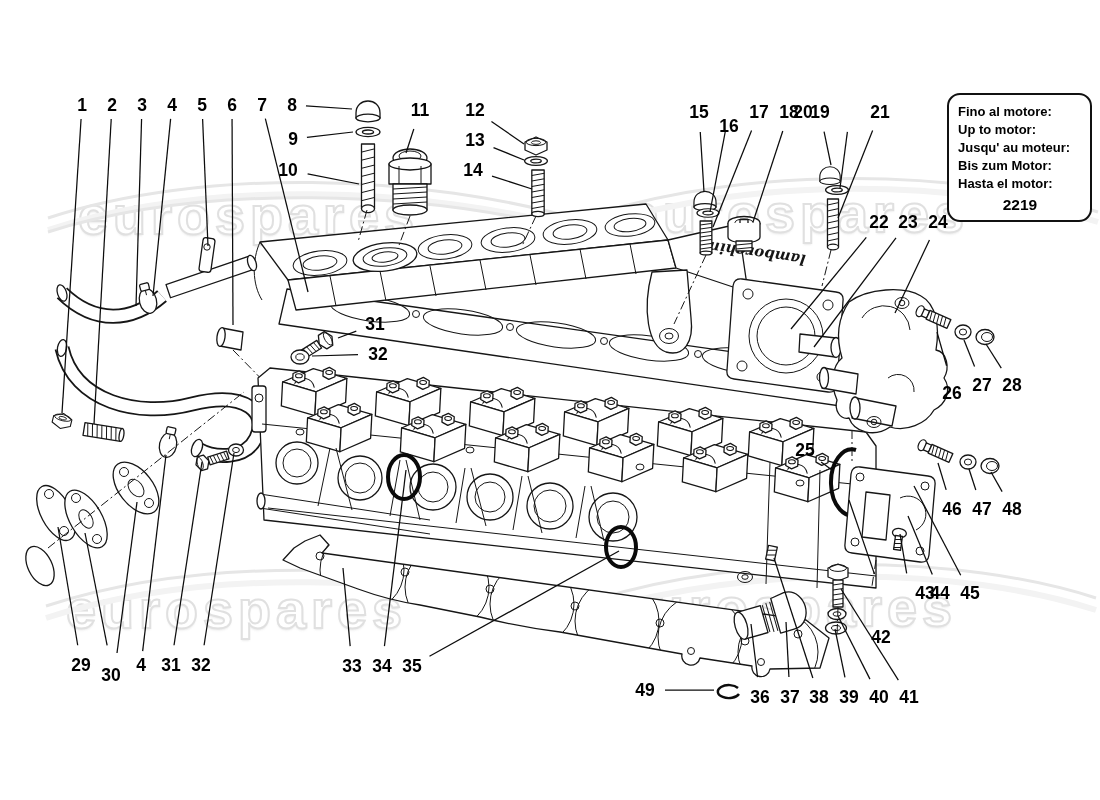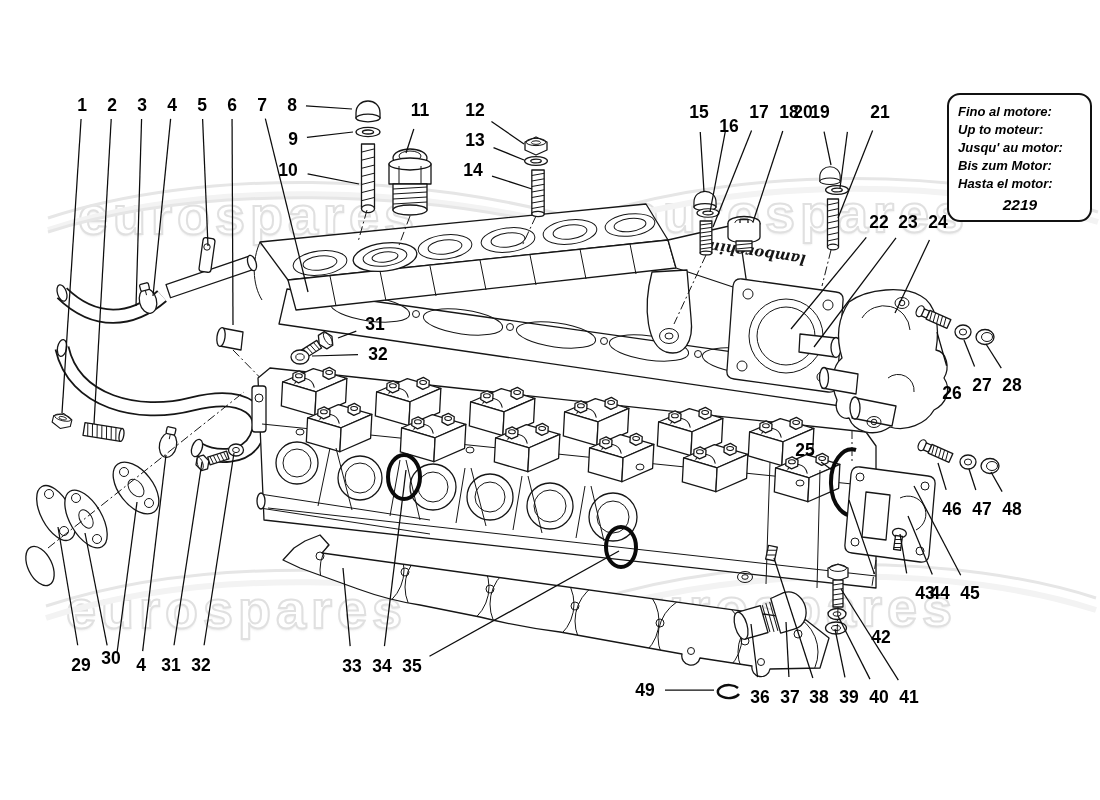--- a/index.html
+++ b/index.html
@@ -15,21 +15,21 @@
   .b{fill:none;stroke:#0a0a0a;stroke-width:4;}
   .dd{fill:none;stroke:#161616;stroke-width:1;stroke-dasharray:9 3 2 3;}
   .sw{fill:none;stroke:#e6e6e6;stroke-width:3;}
   .sw2{fill:none;stroke:#f3f3f3;stroke-width:6;}
   #leader-layer line{stroke:#0c0c0c;stroke-width:1.25;}
   #stud *,#mscrew *,#hexbolt *{vector-effect:non-scaling-stroke;}
   .callout-layer{position:absolute;inset:0;z-index:2;}
   .callout{position:absolute;transform:translate(-50%,-50%);font-weight:bold;
            font-size:17.5px;color:#000;}
   .note-box{position:absolute;left:947px;top:93px;width:124px;z-index:3;background:#fff;
-            border:2.5px solid #111;border-radius:13px;padding:8px 8px 6px 9px;font-style:italic;}
+            border:2.5px solid #111;border-radius:13px;padding:8px 8px 6px 9px;}
   .note-line{font-weight:bold;font-size:13px;line-height:1.38;color:#000;white-space:nowrap;}
   .note-number{font-weight:bold;font-size:15.5px;text-align:center;margin-top:3px;color:#000;}
   text.script{font-family:"DejaVu Serif",serif;font-style:italic;font-weight:bold;
               font-size:15px;fill:#161616;}
 </style>
 </head>
 <body>
 
 <div class="stage">
 
@@ -514,21 +514,21 @@
       <div class="callout" style="left: 803px; top: 112px;">20</div>
       <div class="callout" style="left: 880px; top: 112px;">21</div>
       <div class="callout" style="left: 879px; top: 222px;">22</div>
       <div class="callout" style="left: 908px; top: 222px;">23</div>
       <div class="callout" style="left: 938px; top: 222px;">24</div>
       <div class="callout" style="left: 805px; top: 450px;">25</div>
       <div class="callout" style="left: 952px; top: 385px; margin-top: 8px;">26</div>
       <div class="callout" style="left: 982px; top: 385px;">27</div>
       <div class="callout" style="left: 1012px; top: 385px;">28</div>
       <div class="callout" style="left: 81px; top: 665px;">29</div>
-      <div class="callout" style="left: 111px; top: 658px;">30</div>
+      <div class="callout" style="left: 111px; top: 675px;">30</div>
       <div class="callout" style="left: 141px; top: 665px;">4</div>
       <div class="callout" style="left: 171px; top: 665px;">31</div>
       <div class="callout" style="left: 201px; top: 665px;">32</div>
       <div class="callout" style="left: 375px; top: 324px;">31</div>
       <div class="callout" style="left: 378px; top: 354px;">32</div>
       <div class="callout" style="left: 352px; top: 666px;">33</div>
       <div class="callout" style="left: 382px; top: 666px;">34</div>
       <div class="callout" style="left: 412px; top: 666px;">35</div>
       <div class="callout" style="left: 760px; top: 697px;">36</div>
       <div class="callout" style="left: 790px; top: 697px;">37</div>
@@ -542,21 +542,21 @@
       <div class="callout" style="left: 970px; top: 593px;">45</div>
       <div class="callout" style="left: 952px; top: 509px;">46</div>
       <div class="callout" style="left: 982px; top: 509px;">47</div>
       <div class="callout" style="left: 1012px; top: 509px;">48</div>
       <div class="callout" style="left: 645px; top: 690px;">49</div>
     </div>
 
   <div class="note-box">
     <div id="note-lines">
         <div class="note-line">Fino al motore:</div>
-        <div class="note-line">Up to moteur:</div>
-        <div class="note-line">Jusqu' au motor:</div>
+        <div class="note-line">Up to motor:</div>
+        <div class="note-line">Jusqu' au moteur:</div>
         <div class="note-line">Bis zum Motor:</div>
         <div class="note-line">Hasta el motor:</div>
       </div>
     <div class="note-number">2219</div>
   </div>
 
 </div>
 
 </body></html>

